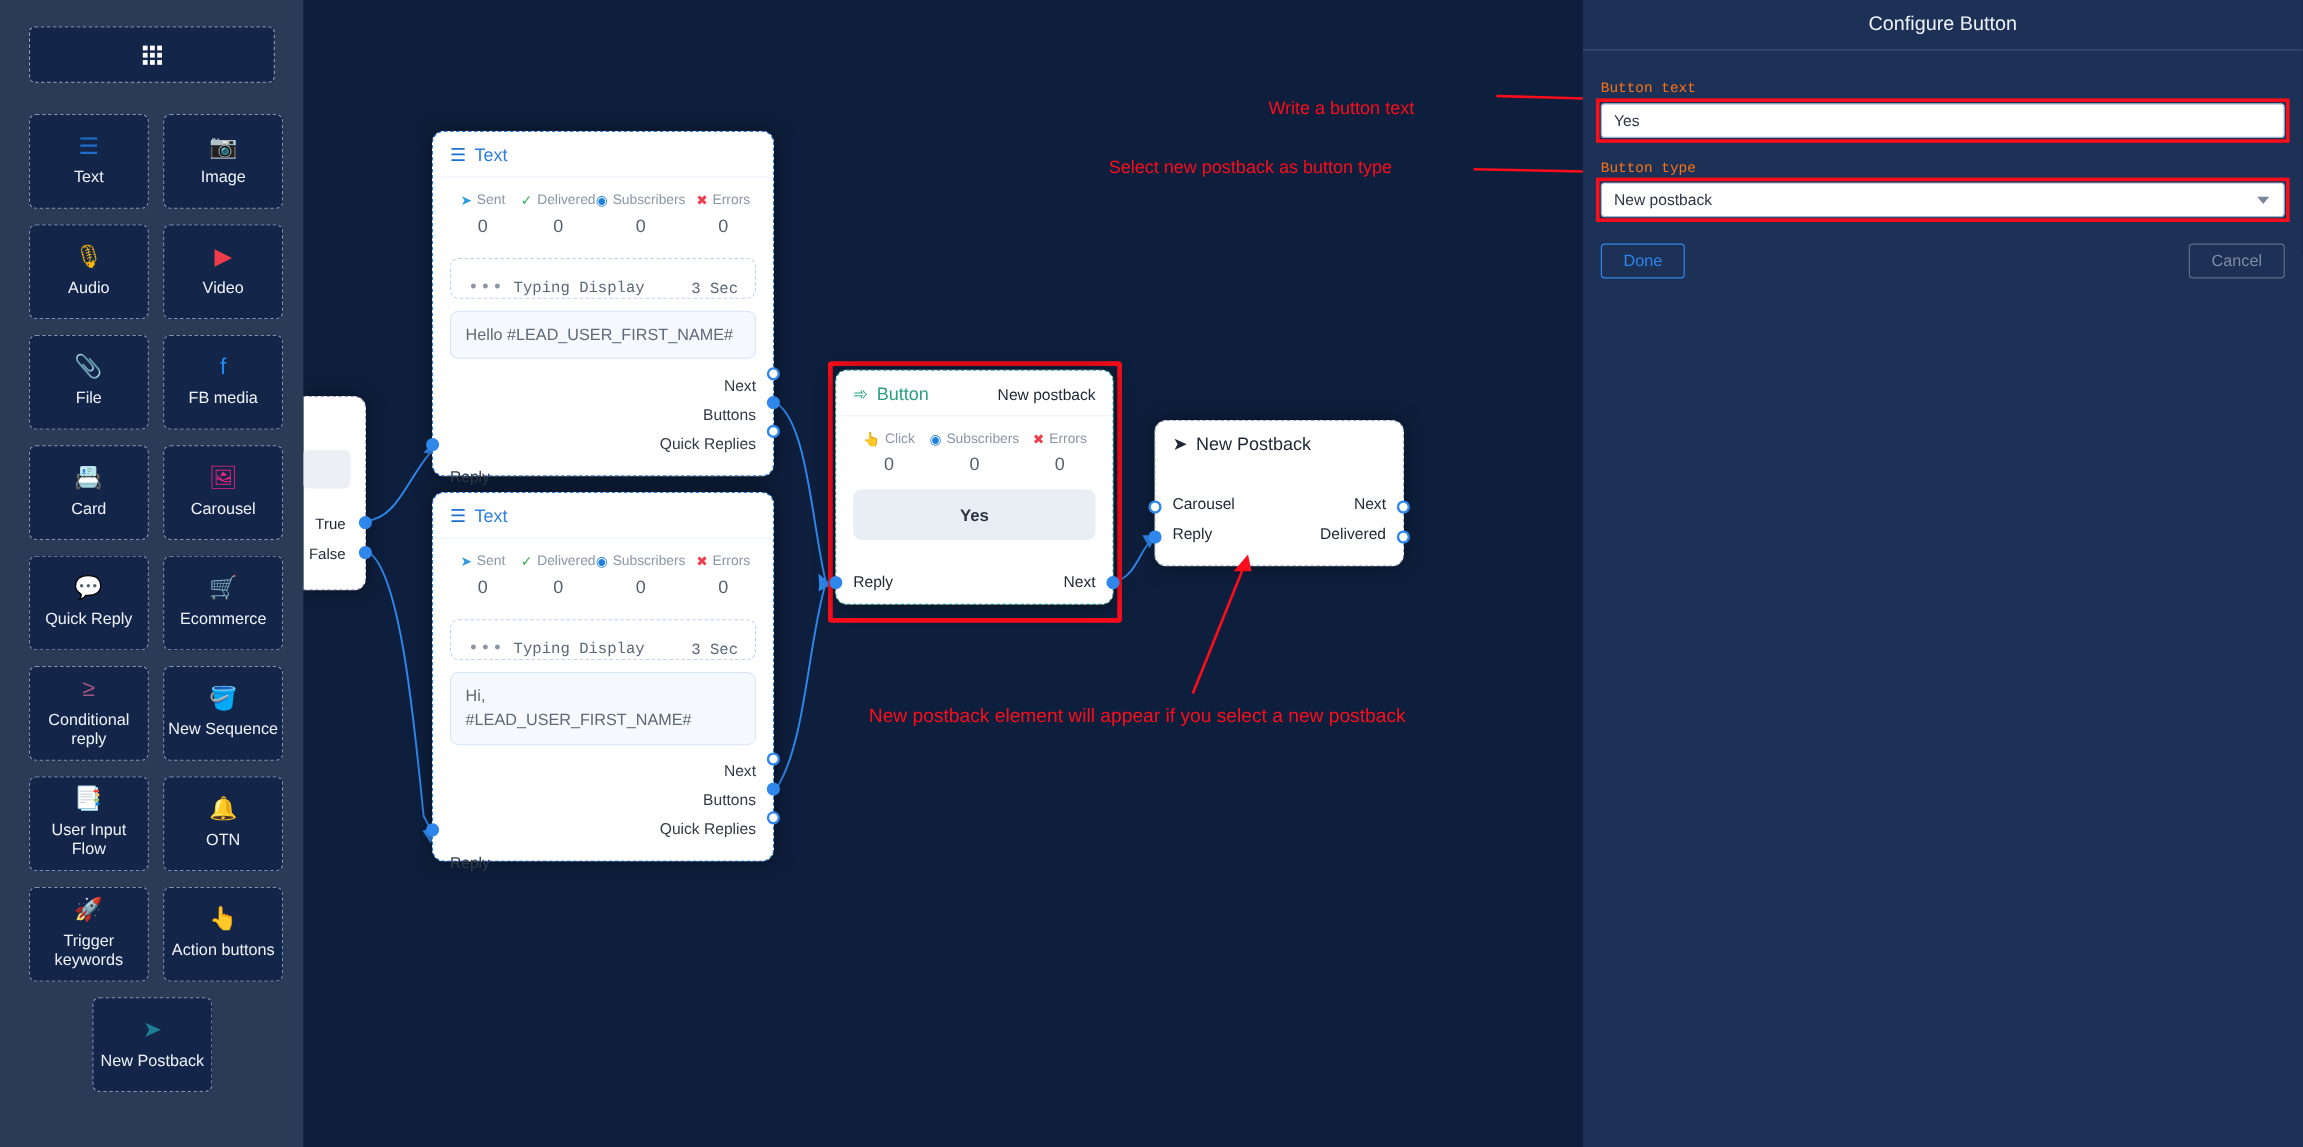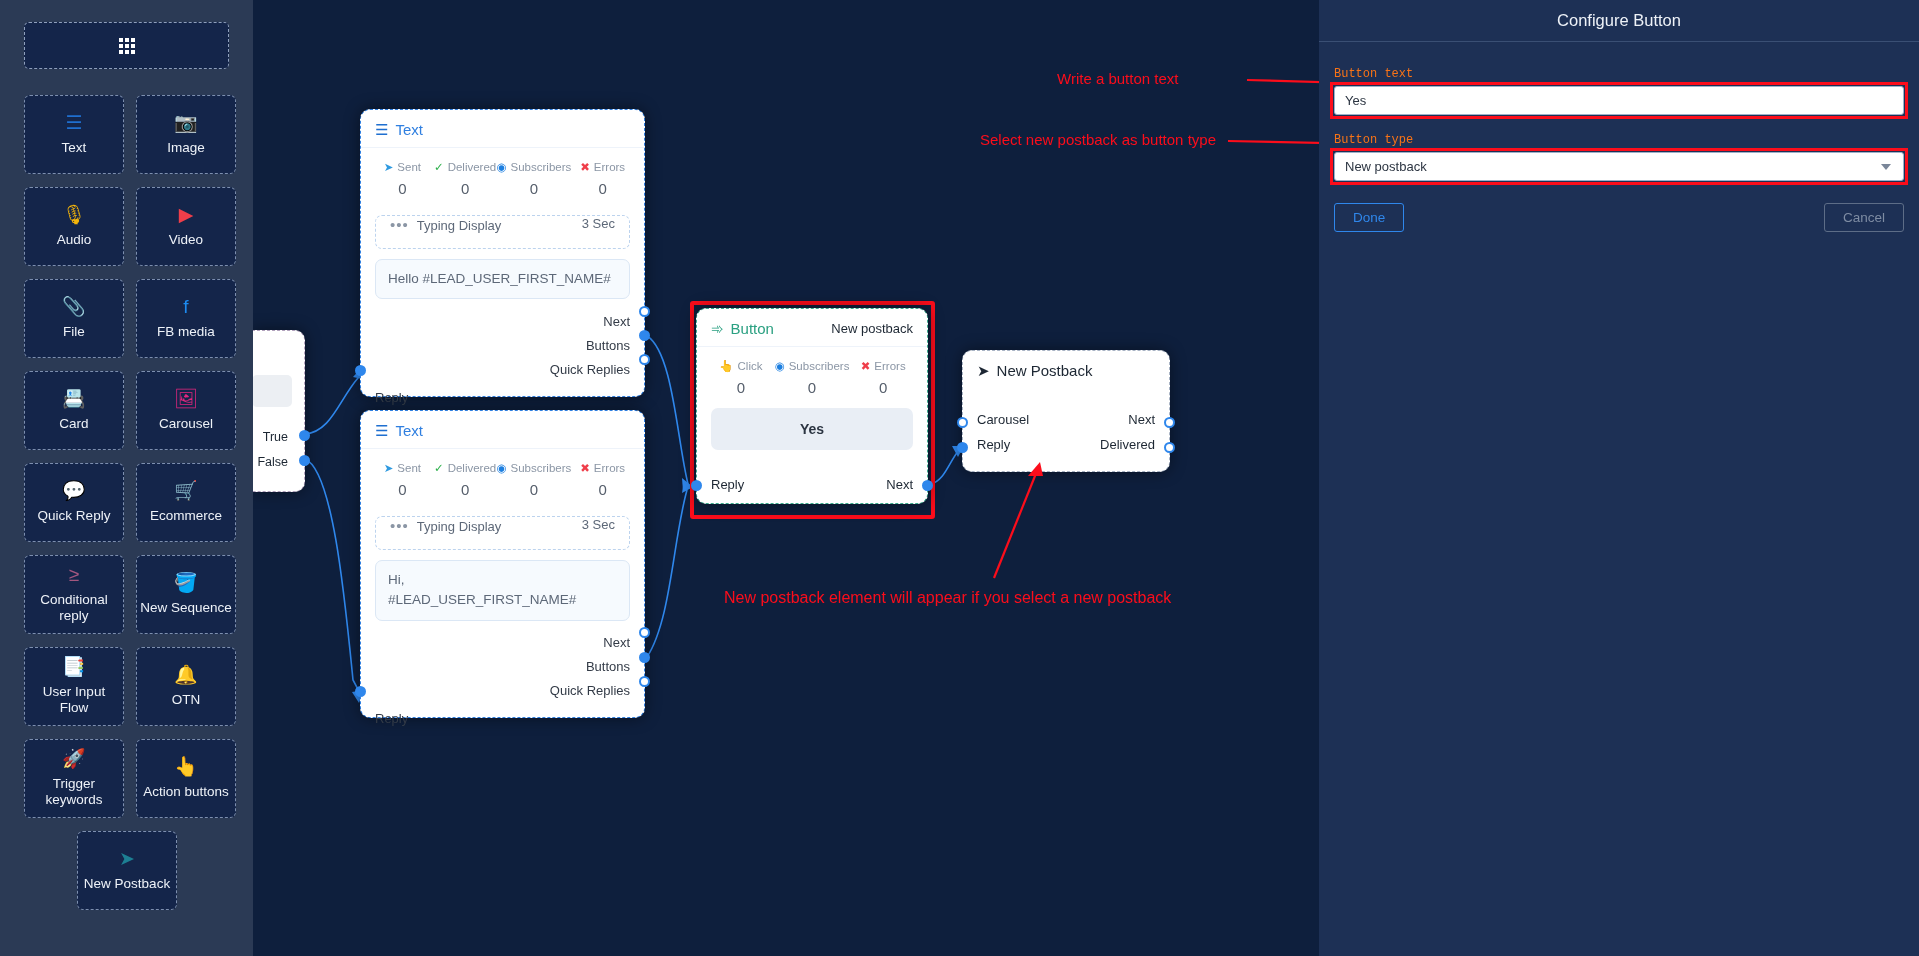--- a/index.html
+++ b/index.html
@@ -76,23 +76,23 @@
     display: flex; padding: 12px 10px 4px 10px;
   }
   .stat { flex: 1; text-align: center; }
   .stat-head { font-size: 11.5px; color: #8b96a5; display: flex; align-items: center; justify-content: center; gap: 4px; white-space: nowrap; }
   .stat-val { font-size: 15px; color: #555e6b; margin-top: 6px; }
   .typing {
     margin: 14px 14px 0 14px;
     border: 1px dashed #bcd3ee;
     border-radius: 7px;
     height: 34px;
-    display: flex; align-items: flex-start; justify-content: space-between;
+    display: flex; align-items: flex-end; justify-content: space-between;
     padding: 0 14px;
-    font-size: 13px; color: #5d6878;
+    font-size: 13px; color: #5d6878; font-family: Liberation Mono, monospace;
   }
   .typing .dots { letter-spacing: 1px; color:#8b96a5; margin-right: 8px; font-size: 15px;}
   .msg {
     margin: 10px 14px 0 14px;
     background: #f6fafe;
     border: 1px solid #dbe7f5;
     border-radius: 7px;
     padding: 9px 12px;
     font-size: 13.5px; color: #5d6878;
     line-height: 1.5;
@@ -184,22 +184,22 @@
     padding: 6px 18px; border: 1px solid #5d6d87; border-radius: 3px;
     color: #7e8ca3; background: transparent; font-size: 13.5px; cursor: pointer;
     font-family: "Liberation Sans", sans-serif;
   }
 
   
   .anno {
     position: absolute; color: #fc0d1b; font-size: 15px;
     white-space: nowrap;
   }
-  #anno-1 { left: 1057px; top: 70px; }
-  #anno-2 { left: 980px; top: 131px; }
+  #anno-1 { left: 1057px; top: 82px; }
+  #anno-2 { left: 924px; top: 131px; }
   #anno-3 { left: 724px; top: 589px; font-size: 16px; }
   .anno-svg { position: absolute; left: 0; top: 0; width: 1919px; height: 956px; pointer-events: none; }
 </style>
 </head>
 <body>
 
 <div class="root">
 
   <div class="sidebar">
     <div class="sb-grid-btn">

